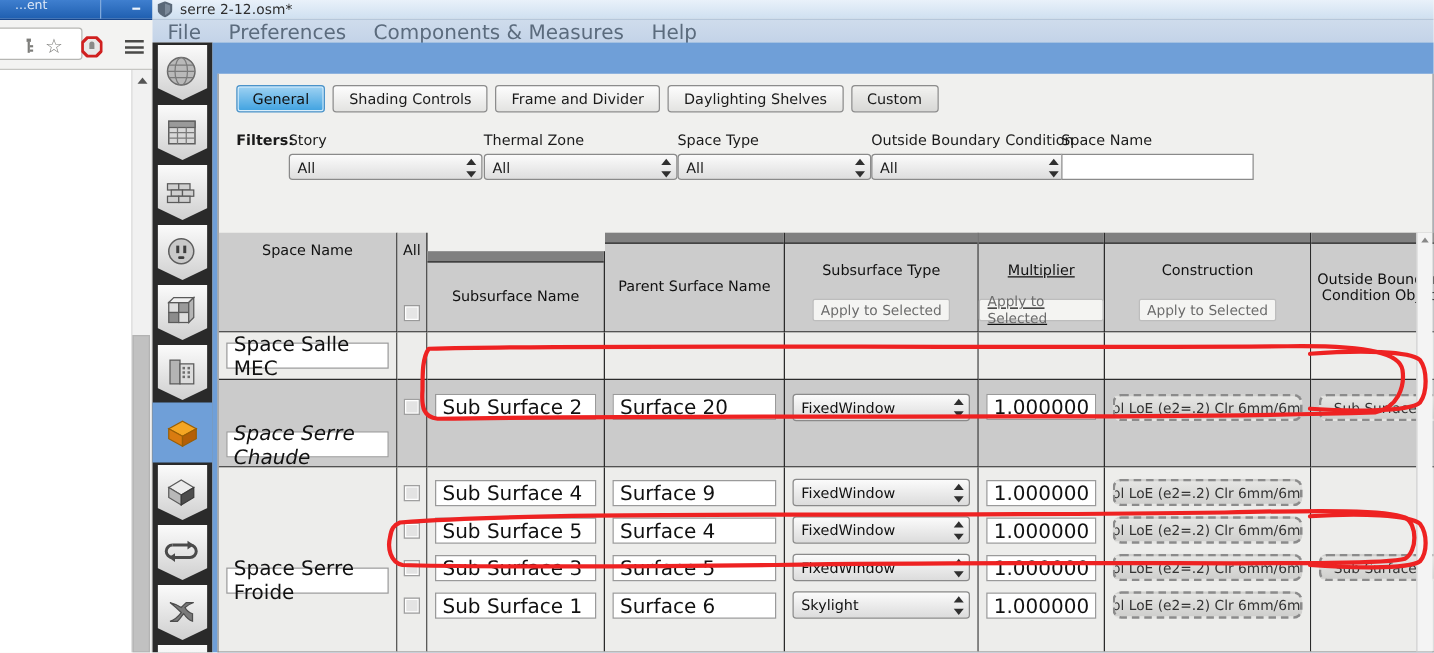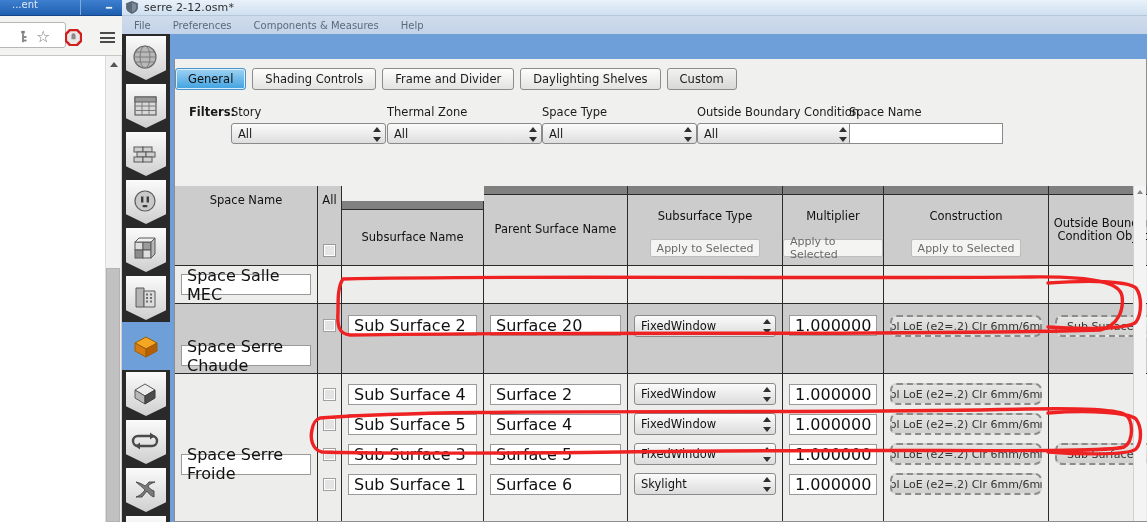--- a/index.html
+++ b/index.html
@@ -87,21 +87,21 @@
     width: 12px; height: 13px; margin-left: 4px; margin-right: 6px;
   }
   .os-title {
     font-size: 11px; color: #2d2d2d; letter-spacing: .1px;
   }
   .os-menubar {
     position: absolute; left: 0; top: 16px; width: 1025px; height: 18px;
     background: linear-gradient(#cfdcec, #c3d3e8);
     display: flex; align-items: center; padding-left: 12px; gap: 22px;
   }
-  .os-menuitem { font-size: 10px; color: #5b6b7d; }
+  .os-menuitem { font-size: 16px; color: #5b6b7d; }
 
   
   .rail {
     position: absolute; left: 0; top: 34px; width: 48px; height: 488px;
     background: #2a2a2a;
   }
   .rail-btn {
     position: relative; width: 48px; height: 48px;
     display: flex; align-items: center; justify-content: center;
   }
@@ -136,21 +136,21 @@
     background: #ffffff; height: 25px; border-color: #6d6d6d;
     font-weight: normal;
   }
   .content {
     position: absolute; left: 4px; top: 25px; width: 973px; height: 463px;
     background: #f0f0ee; border: 1px solid #8e8e8e; border-top: none;
   }
 
   .subtabrow {
     position: absolute; left: 0; top: 6px; height: 28px; width: 100%;
-    display: flex; align-items: center; gap: 6px;
+    display: flex; align-items: center; padding-left: 14px; gap: 6px;
   }
   .btn {
     height: 22px; padding: 0 12px; font-size: 11.5px; color: #1a1a1a;
     background: linear-gradient(#fdfdfd, #e3e3e1);
     border: 1px solid #8c8c8c; border-radius: 3px;
     display: flex; align-items: center; white-space: nowrap;
   }
   .btn.primary {
     background: linear-gradient(#9fd2f3, #3fa2e0);
     border: 1px solid #4b93c9; color: #101010;
@@ -525,21 +525,21 @@
               </div>
               <div class="hcell" style="width:144px;">
                 <div class="capband"></div>
                 <div class="htitle">Parent Surface Name</div>
               </div>
               <div class="hcell" style="width:155px;">
                 <div class="capband"></div>
                 <div class="htitle">Subsurface Type</div>
                 <div class="apply hbtn">Apply to Selected</div>
               </div>
-              <div class="hcell" style="width:101px;">
+              <div class="hcell" style="width:101px;text-decoration:underline;">
                 <div class="capband"></div>
                 <div class="htitle">Multiplier</div>
                 <div class="apply hbtn">Apply to Selected</div>
               </div>
               <div class="hcell" style="width:165px;">
                 <div class="capband"></div>
                 <div class="htitle">Construction</div>
                 <div class="apply hbtn">Apply to Selected</div>
               </div>
               <div class="hcell" style="width:114px;">
@@ -557,21 +557,21 @@
               <div class="cell c-light" style="width:142px; height:38px;"></div>
               <div class="cell c-light" style="width:144px; height:38px;"></div>
               <div class="cell c-light" style="width:155px; height:38px;"></div>
               <div class="cell c-light" style="width:101px; height:38px;"></div>
               <div class="cell c-light" style="width:165px; height:38px;"></div>
               <div class="cell c-light" style="width:114px; height:38px;"></div>
             </div>
 
             <div class="row">
               <div class="cell c-dark" style="width:143px; height:70px;">
-                <div class="tin" style="margin-top:34px;">Space Serre Chaude</div>
+                <div class="tin" style="margin-top:34px;font-style:italic;">Space Serre Chaude</div>
               </div>
               <div class="cell c-dark ctr" style="width:24px; height:70px; justify-content:flex-start; padding-top:15px;">
                 <div class="rowchk"></div>
               </div>
               <div class="cell c-dark" style="width:142px; height:70px; justify-content:flex-start; padding-top:11px;">
                 <div class="tin">Sub Surface 2</div>
               </div>
               <div class="cell c-dark" style="width:144px; height:70px; justify-content:flex-start; padding-top:11px;">
                 <div class="tin">Surface 20</div>
               </div>
@@ -605,21 +605,21 @@
                 <div class="rowchk"></div>
                 <div class="rowchk"></div>
               </div>
               <div class="cell c-light" style="width:142px; height:167px; justify-content:flex-start; padding-top:10px; gap:9px;">
                 <div class="tin">Sub Surface 4</div>
                 <div class="tin">Sub Surface 5</div>
                 <div class="tin">Sub Surface 3</div>
                 <div class="tin">Sub Surface 1</div>
               </div>
               <div class="cell c-light" style="width:144px; height:167px; justify-content:flex-start; padding-top:10px; gap:9px;">
-                <div class="tin">Surface 2</div>
+                <div class="tin">Surface 9</div>
                 <div class="tin">Surface 4</div>
                 <div class="tin">Surface 5</div>
                 <div class="tin">Surface 6</div>
               </div>
               <div class="cell c-light" style="width:155px; height:167px; justify-content:flex-start; padding-top:9px; gap:8px;">
                 <div class="sel-ctl">
                   <span>FixedWindow</span>
                   <span class="spin">
                       <span class="up"></span>
                       <span class="dn"></span>

